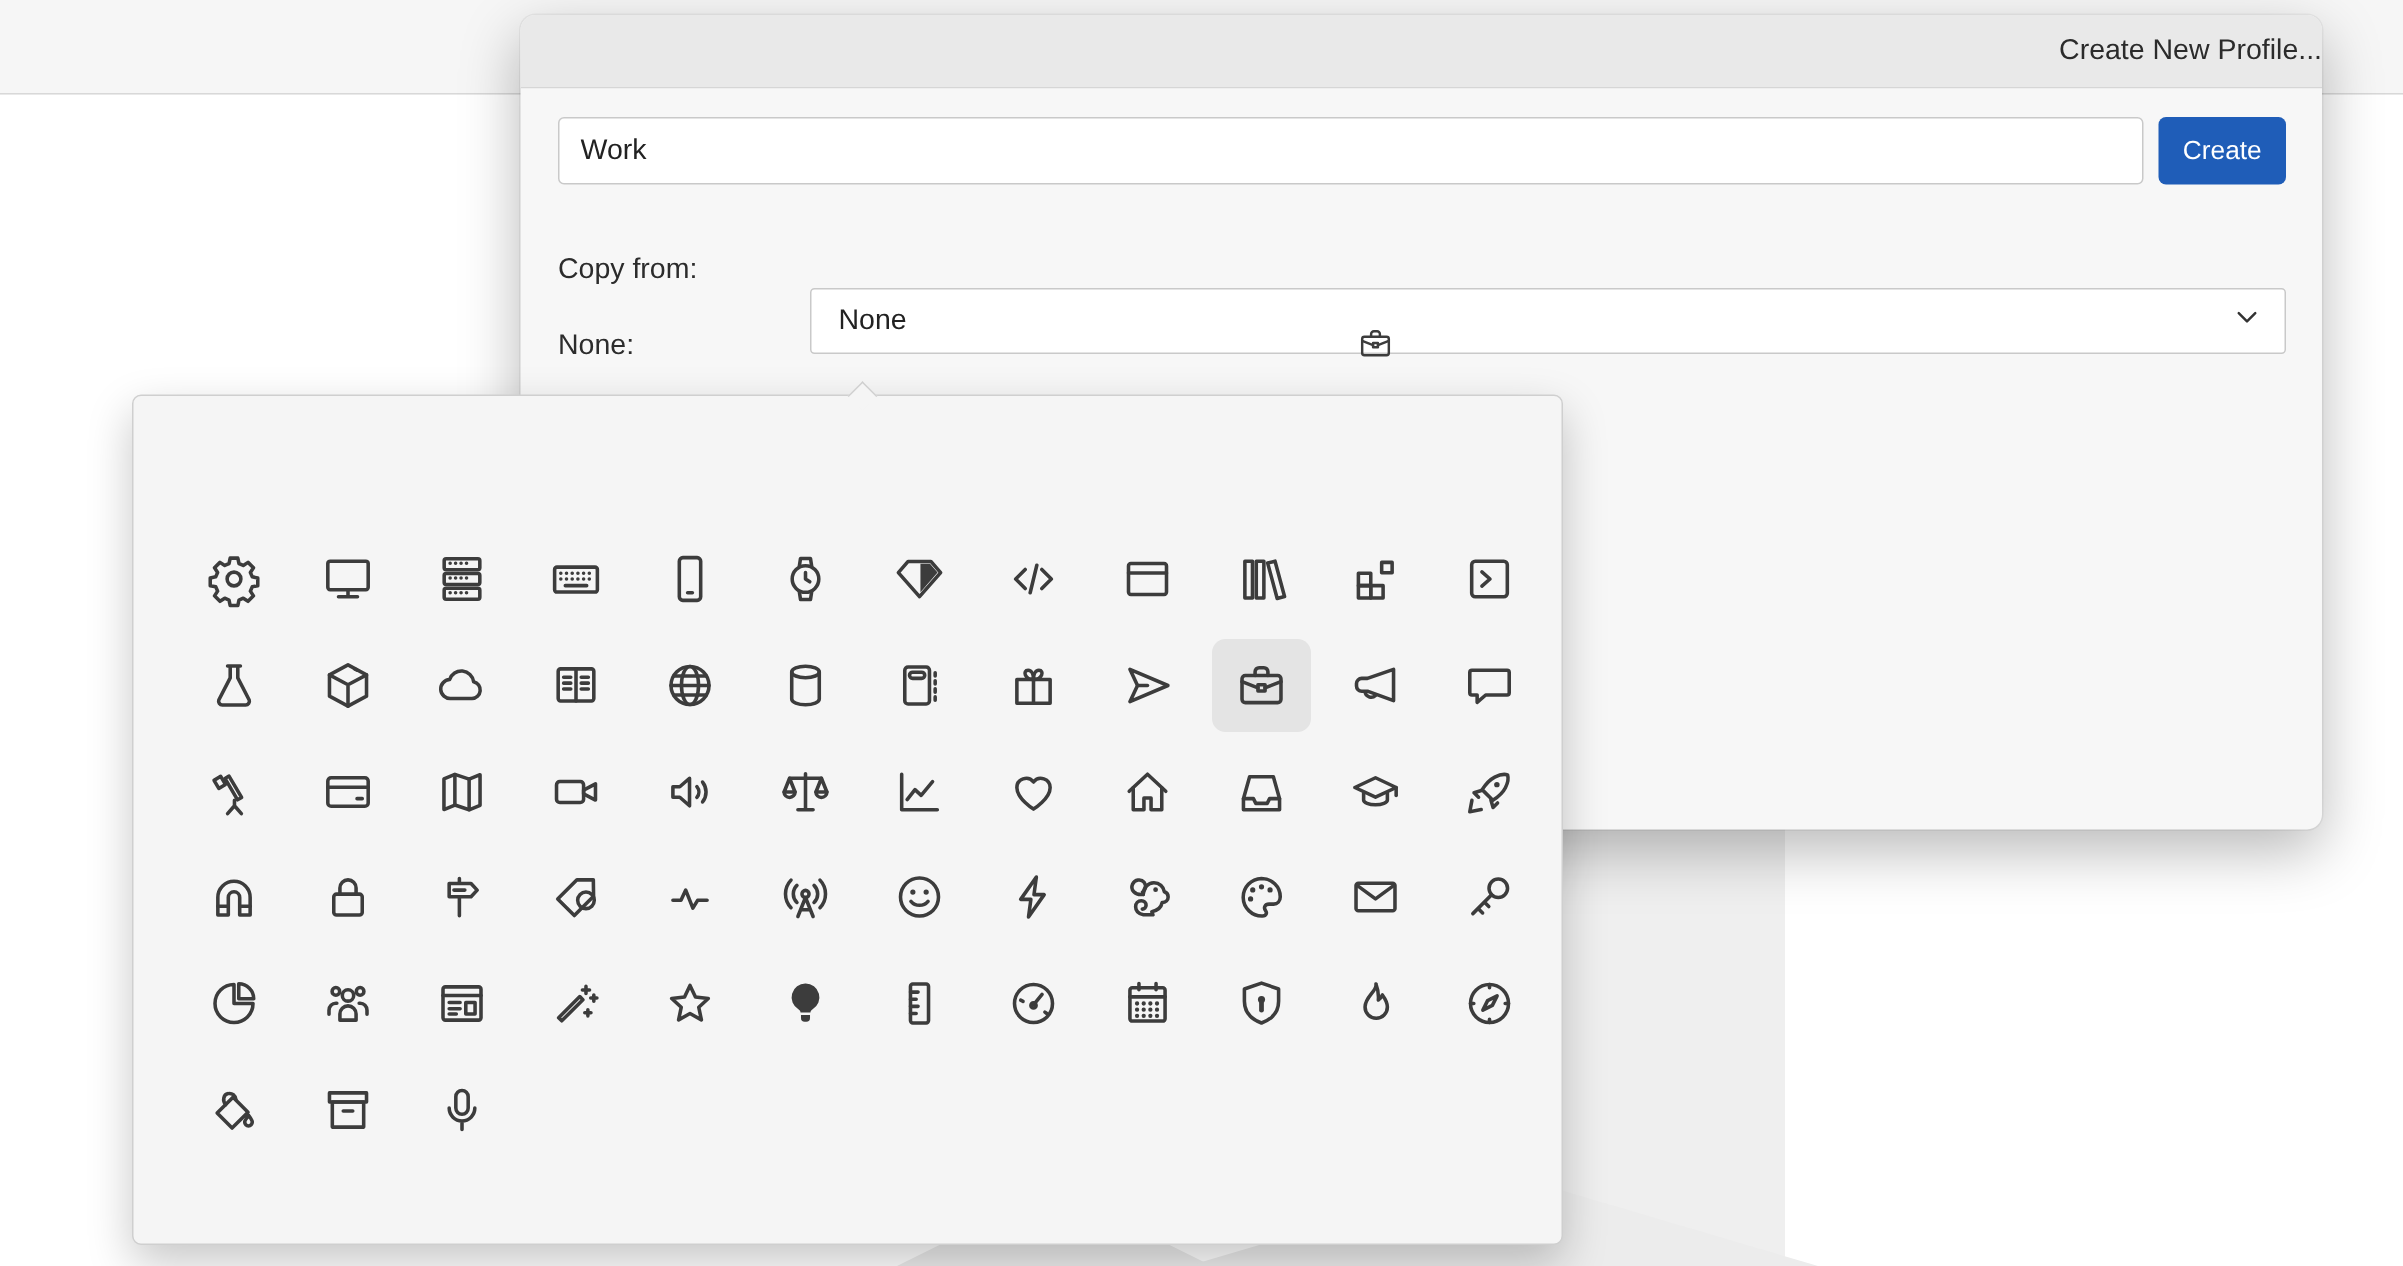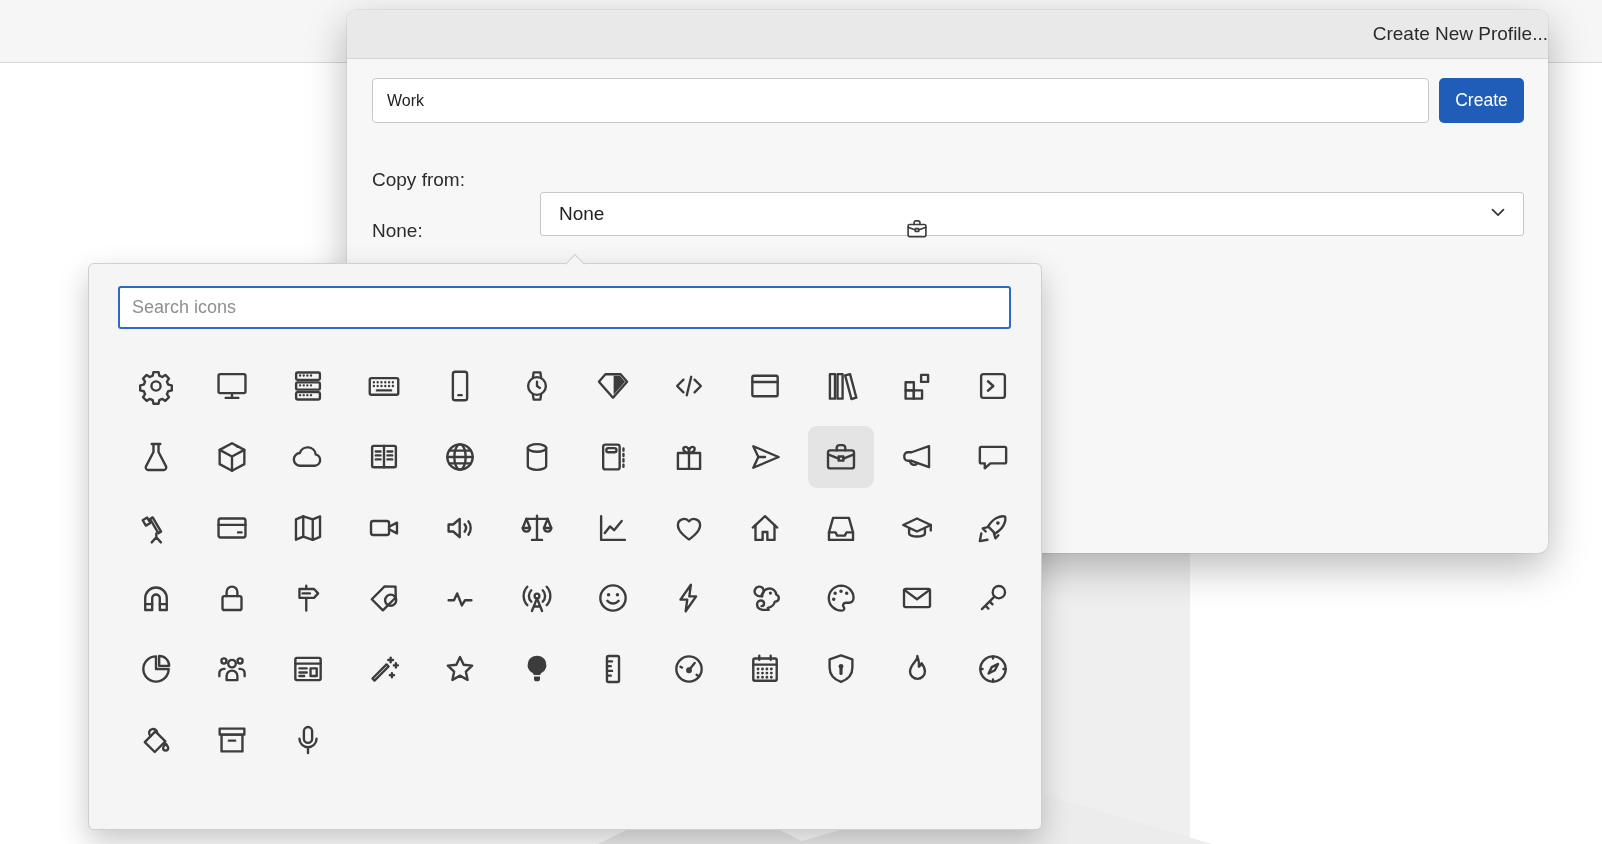--- a/index.html
+++ b/index.html
@@ -15,21 +15,21 @@
   .wm1{left:598px;width:210px;height:52px;}
   .wm2{left:792px;width:420px;height:62px;}
 
   
   .dialog{position:absolute;left:347px;top:10px;width:1201px;height:543px;background:#f7f7f7;
     border-radius:10px;box-shadow:0 14px 40px rgba(0,0,0,.28),0 0 0 1px rgba(0,0,0,.05);}
   .titlebar{height:48px;background:#e9e9e9;border-bottom:1px solid #d6d6d6;border-radius:10px 10px 0 0;
     display:flex;align-items:center;justify-content:flex-end;font-size:19px;color:#2b2b2b;}
   .name-row{position:absolute;left:25px;top:68px;right:24px;display:flex;gap:10px;}
   .name-input{flex:1;height:45px;box-sizing:border-box;border:1px solid #c9c9c9;border-radius:4px;
-    font-size:16px;padding:0 14px;color:#222;background:#fff;font-family:inherit;outline:none;}
+    font-size:19px;padding:0 14px;color:#222;background:#fff;font-family:inherit;outline:none;}
   .create-btn{width:85px;height:45px;background:#1f5db8;color:#fff;border:none;border-radius:5px;
     font-size:17.5px;font-family:inherit;cursor:pointer;}
   .field-label{position:absolute;left:25px;font-size:19px;color:#2c2c2c;}
   .copy-label{top:148px;line-height:44px;}
   .copy-select{position:absolute;left:193px;top:138px;width:984px;height:44px;box-sizing:border-box;
     background:#fff;border:1px solid #c9c9c9;border-radius:3px;display:flex;align-items:center;
     padding:0 14px 0 18px;font-size:19px;color:#222;cursor:default;margin-top:44px;}
   .copy-select .grow{flex:1;}
   .icon-label{top:208px;line-height:26px;}
   .icon-preview{position:absolute;left:557px;top:206px;width:26px;height:26px;cursor:pointer;}
@@ -79,21 +79,20 @@
   <div class="icon-preview"><svg viewBox="0 0 24 24" width="26" height="26" fill="none" stroke="#3c3c3c" stroke-width="1.5" stroke-linecap="round" stroke-linejoin="round">
         <rect x="3.8" y="7.8" width="16.4" height="11.4" rx="1.4"></rect>
         <path d="M9.3 7.8V6.2A1.7 1.7 0 0 1 11 4.5h2a1.7 1.7 0 0 1 1.7 1.7v1.6"></path>
         <path d="M3.8 10.4l6.7 2.6M20.2 10.4l-6.7 2.6"></path>
         <rect x="10.5" y="11.7" width="3" height="2.6"></rect>
       </svg></div>
 </div>
 
 <div class="popup">
   <div class="popup-arrow"></div>
-  <input class="search" type="text" placeholder="Search icons" style="">
   <div class="grid">
       <div class="cell">
         <div class="pad">
           <svg viewBox="0 0 24 24" width="38" height="38" fill="none" stroke="#3c3c3c" stroke-width="1.5" stroke-linecap="round" stroke-linejoin="round">
             <path d="M10.4 3.2h3.2l.5 2.3 1.8.8 2-1.3 2.3 2.3-1.3 2 .8 1.8 2.3.5v3.2l-2.3.5-.8 1.8 1.3 2-2.3 2.3-2-1.3-1.8.8-.5 2.3h-3.2l-.5-2.3-1.8-.8-2 1.3-2.3-2.3 1.3-2-.8-1.8-2.3-.5v-3.2l2.3-.5.8-1.8-1.3-2 2.3-2.3 2 1.3 1.8-.8z"></path>
             <circle cx="12" cy="12" r="2.9"></circle>
           </svg>
         </div>
       </div>
       <div class="cell">

